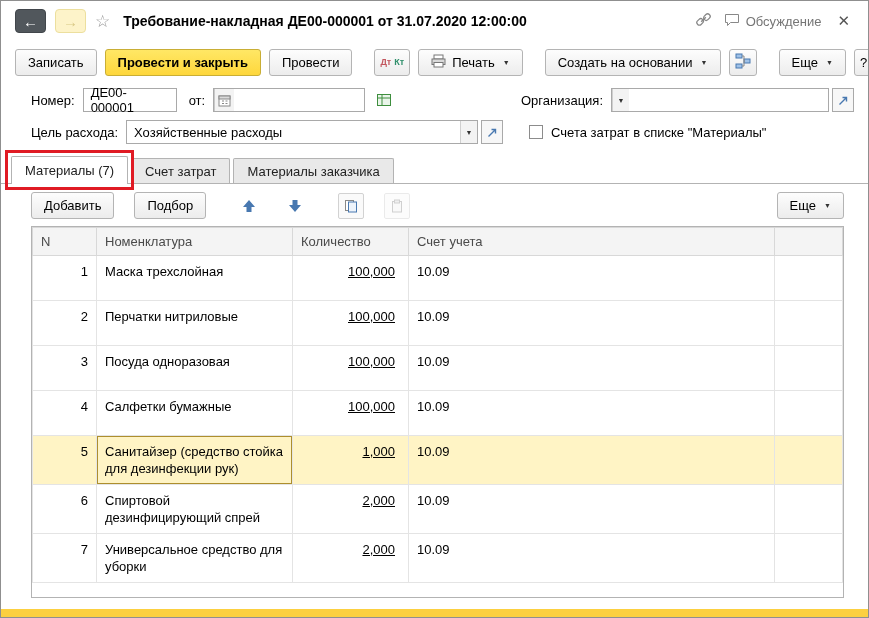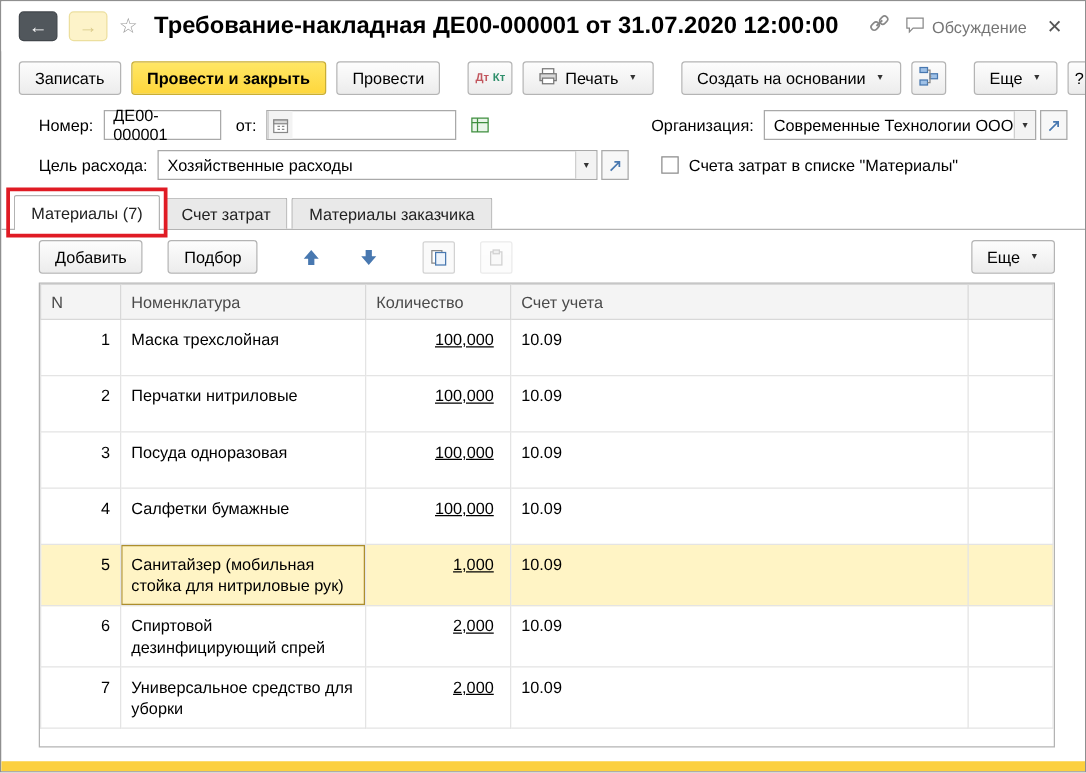--- a/index.html
+++ b/index.html
@@ -5,21 +5,21 @@
   * { margin:0; padding:0; box-sizing:border-box; }
   body { background:#d8d8d8; font-family:"Liberation Sans","DejaVu Sans",sans-serif; }
   .window { position:relative; width:869px; height:618px; background:#fff; border:1px solid #8f8f8f; overflow:hidden; }
 
   
   .titlebar { height:40px; display:flex; align-items:center; gap:9px; padding:0 14px; background:#fff; }
   .nav-btn { width:31px; height:24px; border-radius:4px; display:flex; align-items:center; justify-content:center; font-size:15px; cursor:default; }
   .nav-back { background:#51575c; color:#fff; border:1px solid #41464b; }
   .nav-fwd  { background:#fdf3c9; color:#d9c987; border:1px solid #ecdf9e; }
   .star { color:#9a9a9a; font-size:17px; }
-  .title { font-size:19px; font-weight:bold; color:#000; white-space:nowrap; margin-left:4px; }
+  .title { font-size:14px; font-weight:bold; color:#000; white-space:nowrap; margin-left:4px; }
   .tb-right { margin-left:auto; display:flex; align-items:center; gap:12px; }
   .discussion { display:flex; align-items:center; gap:6px; color:#757575; font-size:13px; }
   .close-x { color:#555; font-size:15px; padding:2px 4px; }
 
   
   .cmdbar { display:flex; align-items:center; gap:8px; padding:8px 14px; }
   .btn { display:inline-flex; align-items:center; gap:6px; height:27px; padding:0 12px;
          background:linear-gradient(#fdfdfd,#ececec); border:1px solid #b4b4b4; border-radius:3px;
          font-size:13px; color:#000; white-space:nowrap; }
   .btn-primary { background:linear-gradient(#ffe765,#fed73c); border-color:#c9ae35; font-weight:bold; }
@@ -175,21 +175,20 @@
     </div>
     <span class="flat-btn" style="margin-left:6px;">
       <svg width="16" height="16" viewBox="0 0 16 16">
           <rect x="1.5" y="2.5" width="13" height="11" fill="#eaf5ea" stroke="#3e8e3e"></rect>
           <path d="M1.5 6 h13 M6 2.5 v11" stroke="#3e8e3e"></path>
         </svg>
     </span>
     <div class="org-group">
       <span class="flabel">Организация:</span>
       <div class="combo" style="width:218px;">
-        <div class="combo-val">Современные Технологии ООО</div>
         <div class="combo-dd">▼</div>
       </div>
       <div class="open-btn">
         <svg width="11" height="11" viewBox="0 0 11 11">
             <path d="M1.5 9.5 L8 3 M4.5 2.5 h4 v4" stroke="#4878b0" stroke-width="1.4" fill="none"></path>
           </svg>
       </div>
     </div>
   </div>
 
@@ -301,21 +300,21 @@
         </tr>
         <tr class="body">
           <td class="num">4</td>
           <td>Салфетки бумажные</td>
           <td class="qty">100,000</td>
           <td>10.09</td>
           <td></td>
         </tr>
         <tr class="body selected">
           <td class="num">5</td>
-          <td class="cell-selected">Санитайзер (мобильная стойка для нитриловые рук)</td>
+          <td class="cell-selected">Санитайзер (средство стойка для дезинфекции рук)</td>
           <td class="qty">1,000</td>
           <td>10.09</td>
           <td></td>
         </tr>
         <tr class="body">
           <td class="num">6</td>
           <td>Спиртовой дезинфицирующий спрей</td>
           <td class="qty">2,000</td>
           <td>10.09</td>
           <td></td>

